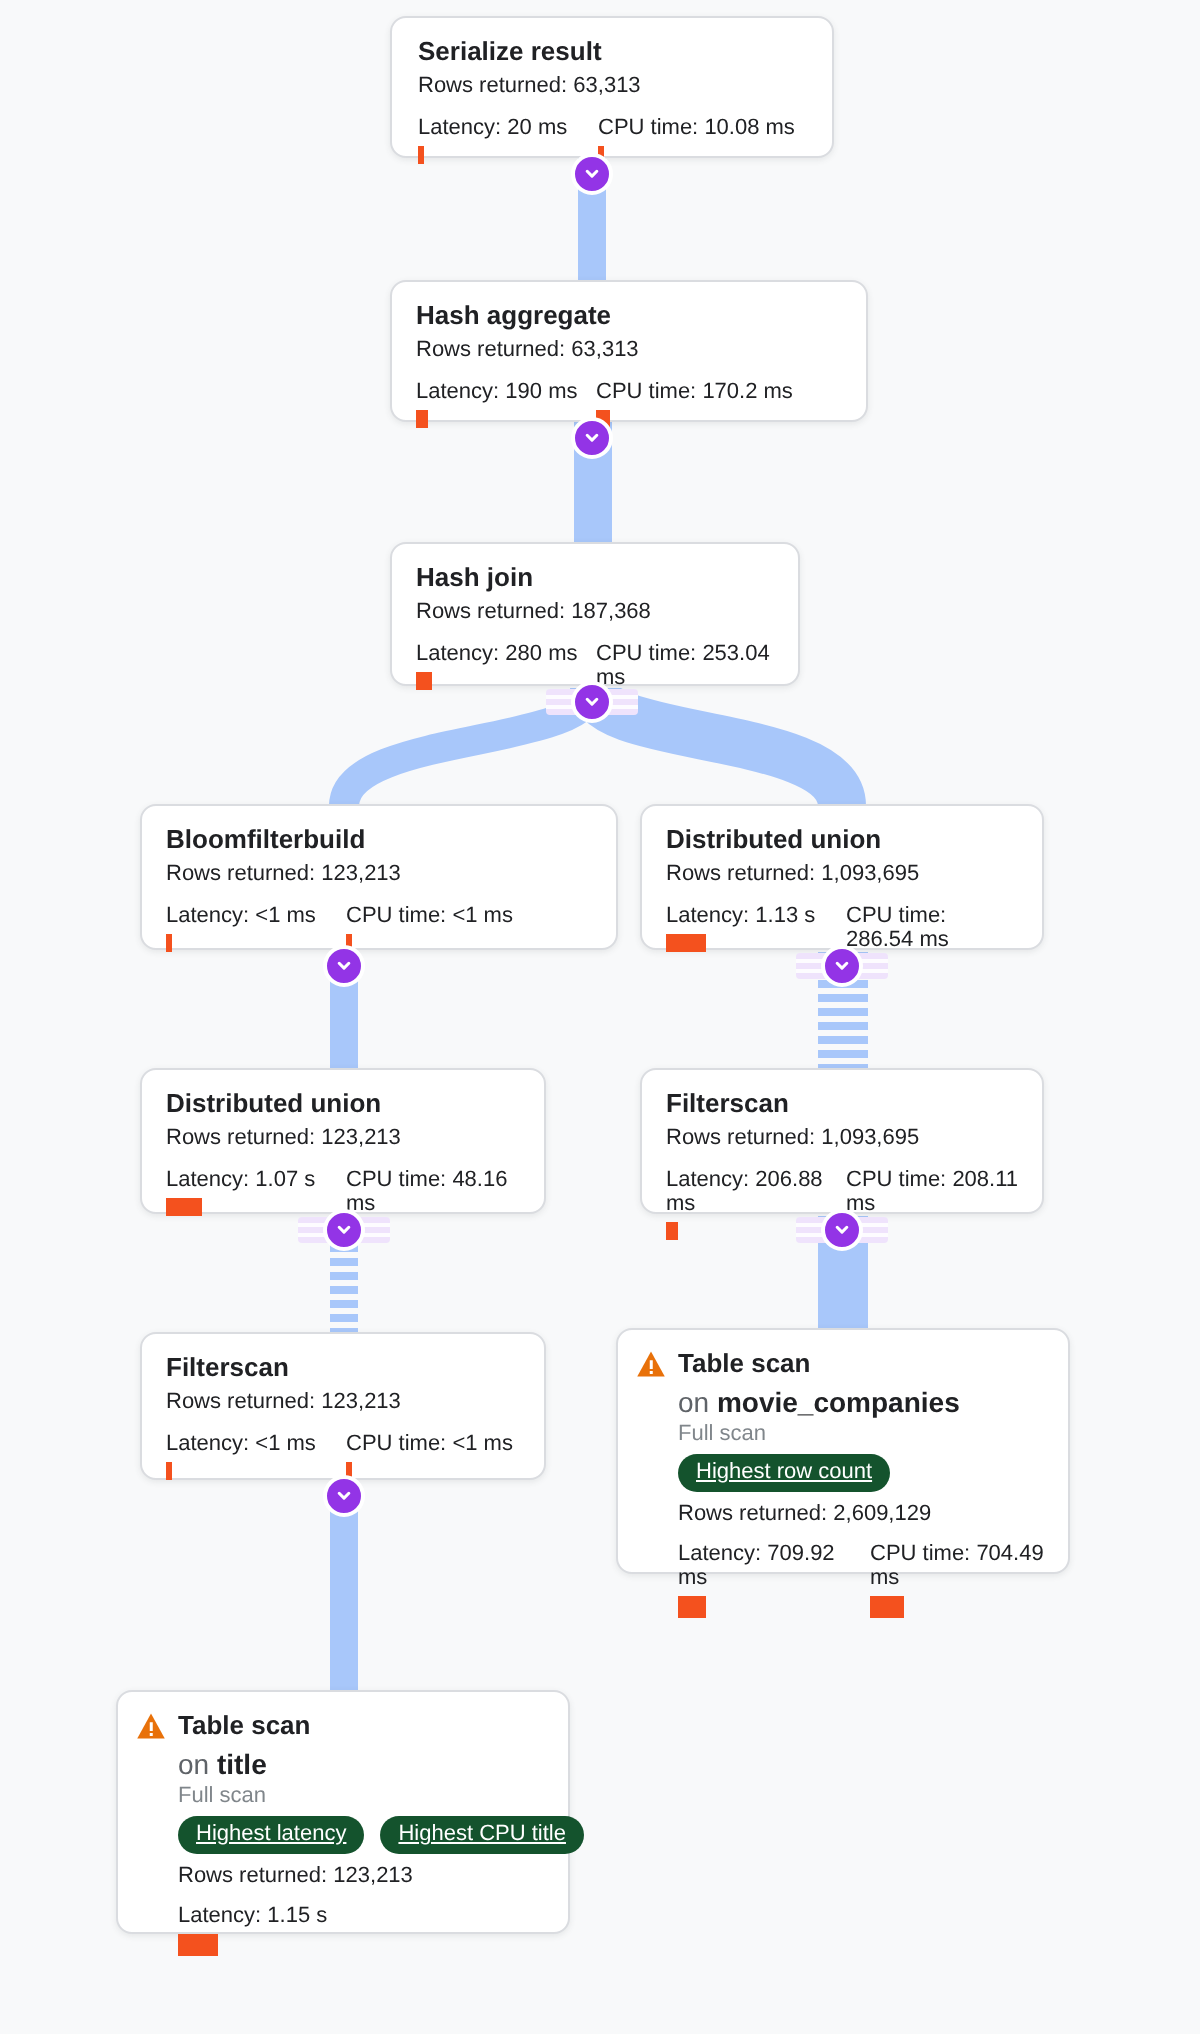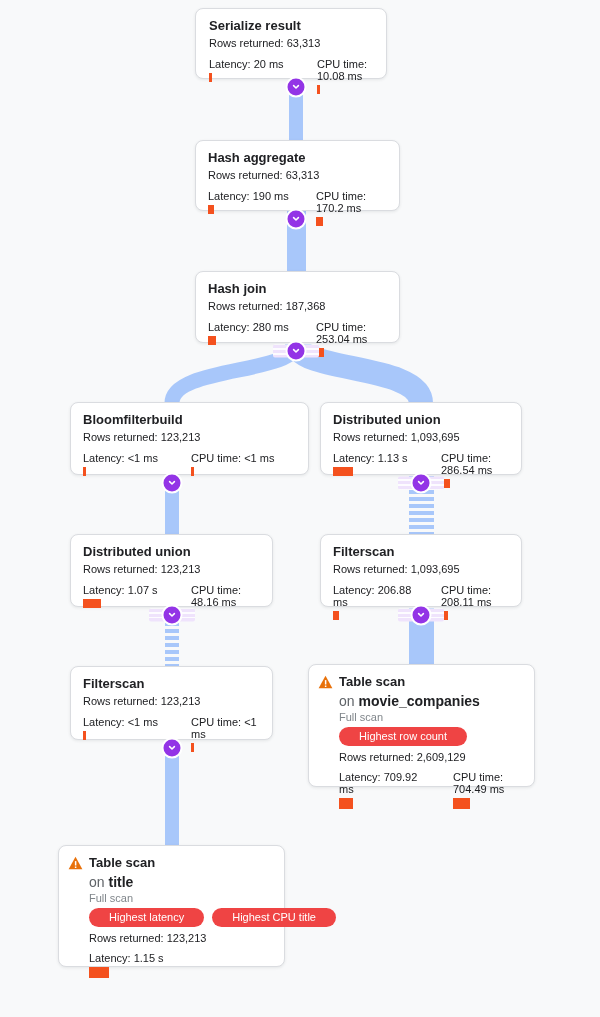--- a/index.html
+++ b/index.html
@@ -8,52 +8,52 @@
     background:#F8F9FA;
     font-family:"Liberation Sans", sans-serif;
   }
   .node {
     position:absolute; background:#FFFFFF; border:1px solid #DADCE0;
     border-radius:8px; box-sizing:border-box; padding:9px 12px;
     box-shadow:0 1px 3px rgba(60,64,67,.10); z-index:2;
   }
   .title { font-size:13px; font-weight:700; color:#202124; margin-bottom:4px; }
   .line  { font-size:11px; color:#202124; }
-  .metrics { display:grid; grid-template-columns:86px auto; column-gap:22px; margin-top:9px; }
+  .metrics { display:grid; grid-template-columns:86px auto; column-gap:4px; margin-top:9px; }
   .bar { height:9px; background:#F4511E; margin-top:3px; }
   .warn .bar { height:11px; }
   .gray { color:#80868B; font-size:11px; margin-top:2px; }
   .online { font-size:14px; color:#5F6368; margin-top:2px; }
   .tname { font-weight:700; color:#202124; }
   .badges { display:flex; gap:8px; margin:4px 0 5px; }
   .badge {
-    background:#ef4444; color:#FFFFFF; font-size:11px; line-height:1;
-    padding:4px 20px; border-radius:11px; white-space:nowrap;
+    background:#14532d; color:#FFFFFF; font-size:11px; line-height:1;
+    padding:4px 9px; border-radius:11px; white-space:nowrap;text-decoration:underline;
   }
   .warn { padding-left:30px; }
   .warn-icon { position:absolute; left:9px; top:10px; width:15px; height:14px; }
   .edge { position:absolute; background:#A8C7FA; z-index:1; }
   .edge.striped {
     background:repeating-linear-gradient(to bottom,#A8C7FA 0 4px, rgba(0,0,0,0) 4px 7px);
   }
   .band {
     position:absolute; width:46px; height:13px; z-index:3; border-radius:2px;
     transform:translate(-50%,-50%);
     background:repeating-linear-gradient(to bottom,#EFE3FC 0 3px,#FDFCFF 3px 5px);
   }
   .conn {
     position:absolute; width:17px; height:17px; border-radius:50%;
     background:#9334E6; border:2px solid #FFFFFF; z-index:4;
     transform:translate(-50%,-50%);
     display:flex; align-items:center; justify-content:center;
   }
   .fork { position:absolute; left:0; top:344px; z-index:1; }
   
-  #n-serialize { left:195px; top:8px;   width:192px; height:71px;padding-left:13px; }
-  #n-hashagg   { left:195px; top:140px; width:205px; height:71px; }
+  #n-serialize { left:195px; top:8px;   width:222px; height:71px;padding-left:13px; }
+  #n-hashagg   { left:195px; top:140px; width:239px; height:71px; }
   #n-hashjoin  { left:195px; top:271px; width:205px; height:72px; }
   #n-bloom     { left:70px;  top:402px; width:239px; height:73px; }
   #n-dur       { left:320px; top:402px; width:202px; height:73px; }
   #n-dul       { left:70px;  top:534px; width:203px; height:73px; }
   #n-fsr       { left:320px; top:534px; width:202px; height:73px; }
   #n-fsl       { left:70px;  top:666px; width:203px; height:74px; }
   #n-tsr       { left:308px; top:664px; width:227px; height:123px; }
   #n-tsl       { left:58px;  top:845px; width:227px; height:122px; }
   
   #e1 { left:289px; top:79px;  width:14px; height:62px; }

